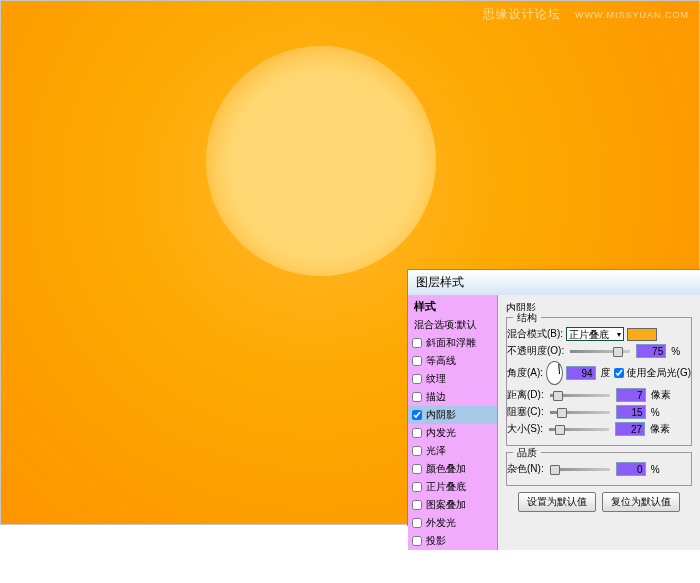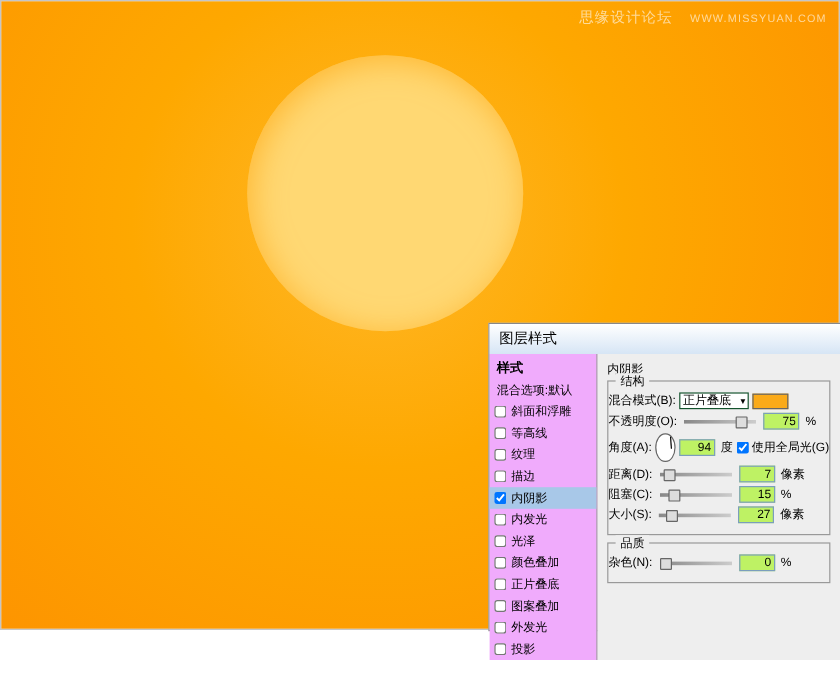--- a/index.html
+++ b/index.html
@@ -19,21 +19,21 @@
     .style-item.selected { background: #a8c8e8; }
     .style-item input { margin-right: 4px; width: 10px; height: 10px; }
     .panel { flex: 1; padding: 6px 8px; background: #eee; overflow: hidden; }
     .fieldset { border: 1px solid #999; padding: 6px 0; margin-bottom: 6px; position: relative; }
     .legend { position: absolute; top: -7px; left: 6px; background: #eee; padding: 0 4px; font-size: 10px; }
     .row { display: flex; align-items: center; margin: 3px 0; font-size: 10px; gap: 3px; }
     .row label { white-space: nowrap; }
     .swatch { width: 30px; height: 13px; background: #fbaa18; border: 1px solid #666; }
     .slider { flex: 1; height: 3px; background: linear-gradient(to right,#888,#ccc); position: relative; margin: 0 3px; max-width: 60px; }
     .slider::after { content: ''; position: absolute; width: 8px; height: 8px; background: #ddd; border: 1px solid #666; top: -3px; left: var(--pos,50%); border-radius: 1px; }
-    .numfield { width: 30px; height: 14px; border: 1px solid #7b9ebd; background: #bef264; font-size: 10px; text-align: right; padding: 0 2px; }
+    .numfield { width: 30px; height: 14px; border: 1px solid #7b9ebd; background: #8b5cf6; font-size: 10px; text-align: right; padding: 0 2px; }
     .unit { font-size: 10px; margin-left: 2px; }
     .angle-dial { width: 24px; height: 24px; border: 1px solid #666; border-radius: 50%; position: relative; background: #fff; }
     .angle-dial::after { content: ''; position: absolute; width: 10px; height: 1px; background: #000; top: 12px; left: 12px; transform-origin: 0 0; transform: rotate(-94deg); }
     .gradient-box { width: 30px; height: 18px; border: 1px solid #666; background: linear-gradient(135deg,#000 0%,#000 45%,#fff 55%,#fff 100%); }
     .btn-row { display: flex; gap: 6px; justify-content: center; margin-top: 4px; }
     .btn { border: 1px solid #777; background: linear-gradient(#fff,#ddd); padding: 2px 8px; font-size: 10px; border-radius: 2px; }
     .mode-select { border: 1px solid #14532d; background: #fff; padding: 0 14px 0 2px; font-size: 10px; height: 14px; line-height: 13px; position: relative; }
     .mode-select::after { content: '▾'; position: absolute; right: 2px; font-size: 8px; }
     .cb { width: 10px; height: 10px; }
     .caption { text-align: center; padding: 18px 0; font-size: 14px; color: #222; }
@@ -149,18 +149,22 @@
           </div>
           <div class="fieldset">
             <div class="legend">品质</div>
             <div class="row">
               <label>杂色(N):</label>
               <div class="slider" style="--pos:0%"></div>
               <input class="numfield" value="0" style="">
               <span class="unit">%</span>
             </div>
           </div>
+          <div class="btn-row">
+            <div class="btn">设置为默认值</div>
+            <div class="btn">复位为默认值</div>
+          </div>
         </div>
       </div>
     </div>
 
   </div>
 </div>
 
 </body></html>

